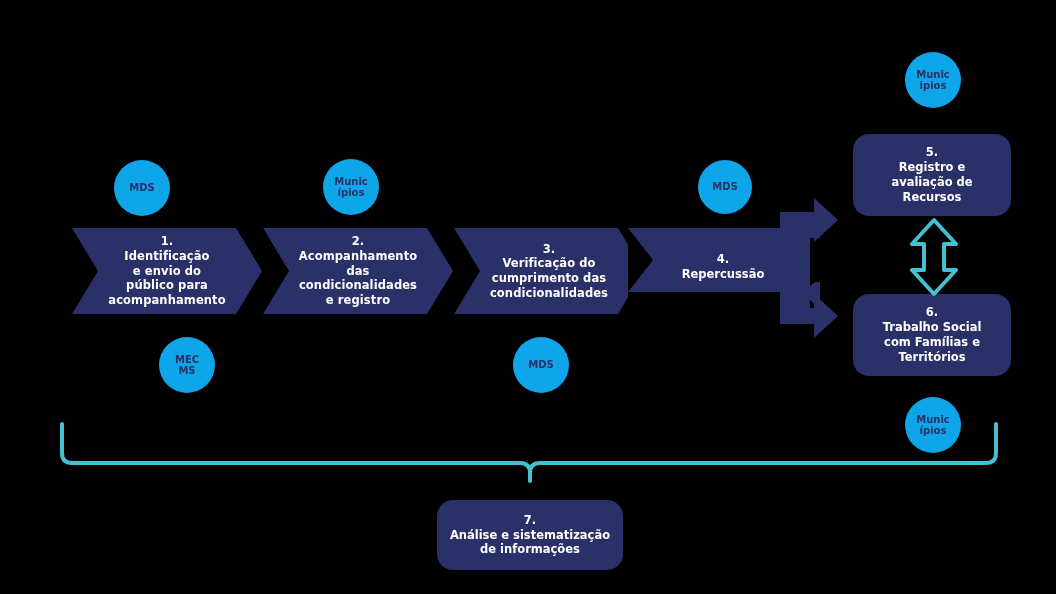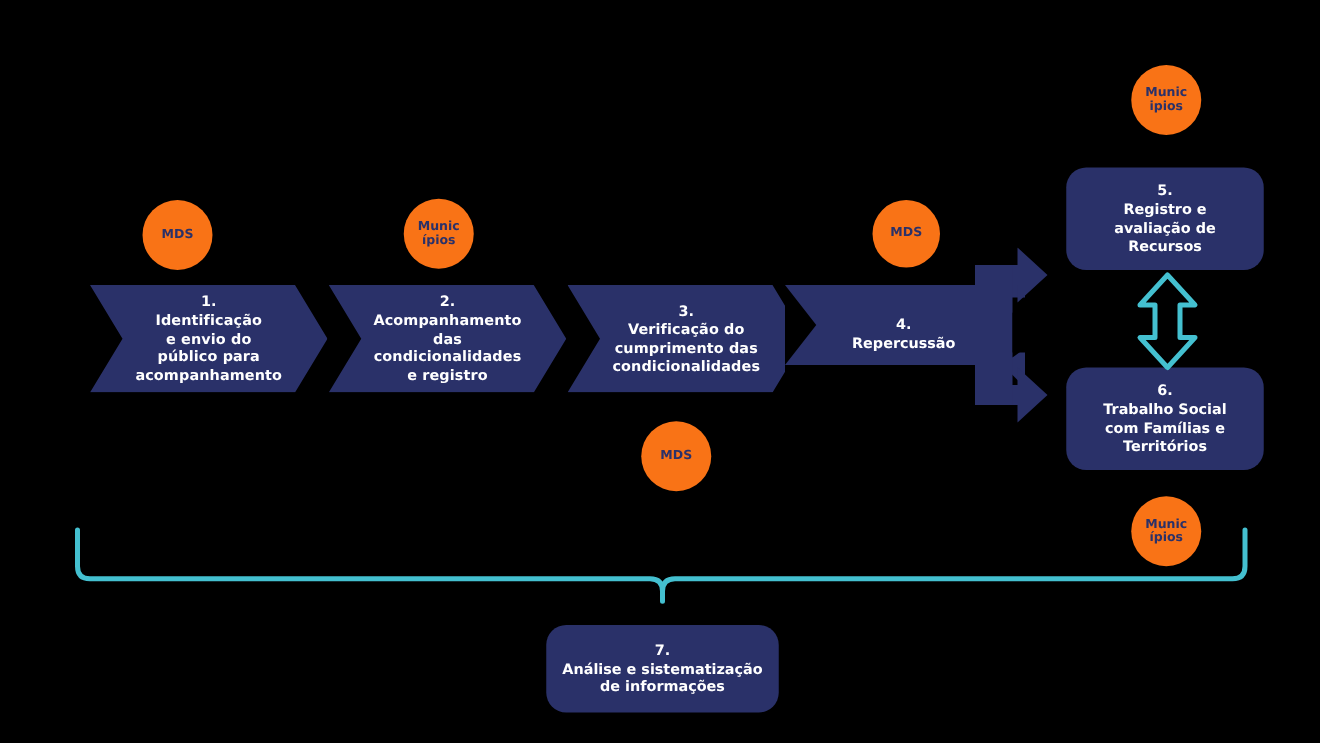--- a/index.html
+++ b/index.html
@@ -80,21 +80,21 @@
     font-weight: bold;
     line-height: 1.3;
     white-space: pre-line;
     padding: 0 10px;
     pointer-events: none;
   }
 
   
   .badge {
     position: absolute;
-    background: #f97316;
+    background: #0ea5e9;
     border-radius: 50%;
     display: flex;
     align-items: center;
     justify-content: center;
     text-align: center;
   }
   .badge-label {
     color: #2a3169;
     font-size: 10px;
     font-weight: bold;
@@ -260,20 +260,24 @@
 
   <div class="badge" style="left:698px; top:160px; width:54px; height:54px;">
     <span class="badge-label">MDS</span>
   </div>
 
   <div class="badge" style="left:905px; top:52px; width:56px; height:56px;">
     <span class="badge-label">Munic
 ipios</span>
   </div>
 
+  <div class="badge" style="left:159px; top:337px; width:56px; height:56px;">
+    <span class="badge-label">MEC
+MS</span>
+  </div>
 
   <div class="badge" style="left:513px; top:337px; width:56px; height:56px;">
     <span class="badge-label">MDS</span>
   </div>
 
   <div class="badge" style="left:905px; top:397px; width:56px; height:56px;">
     <span class="badge-label">Munic
 ípios</span>
   </div>
 

